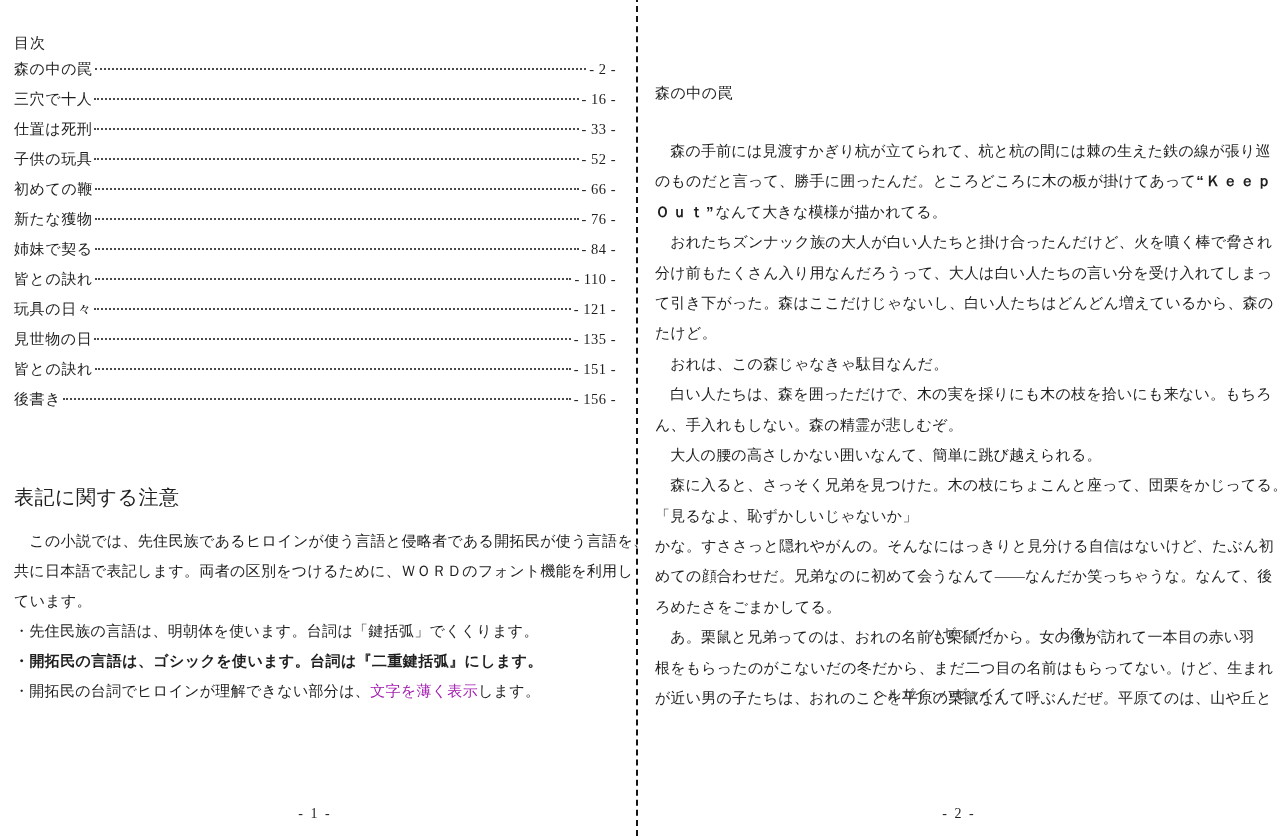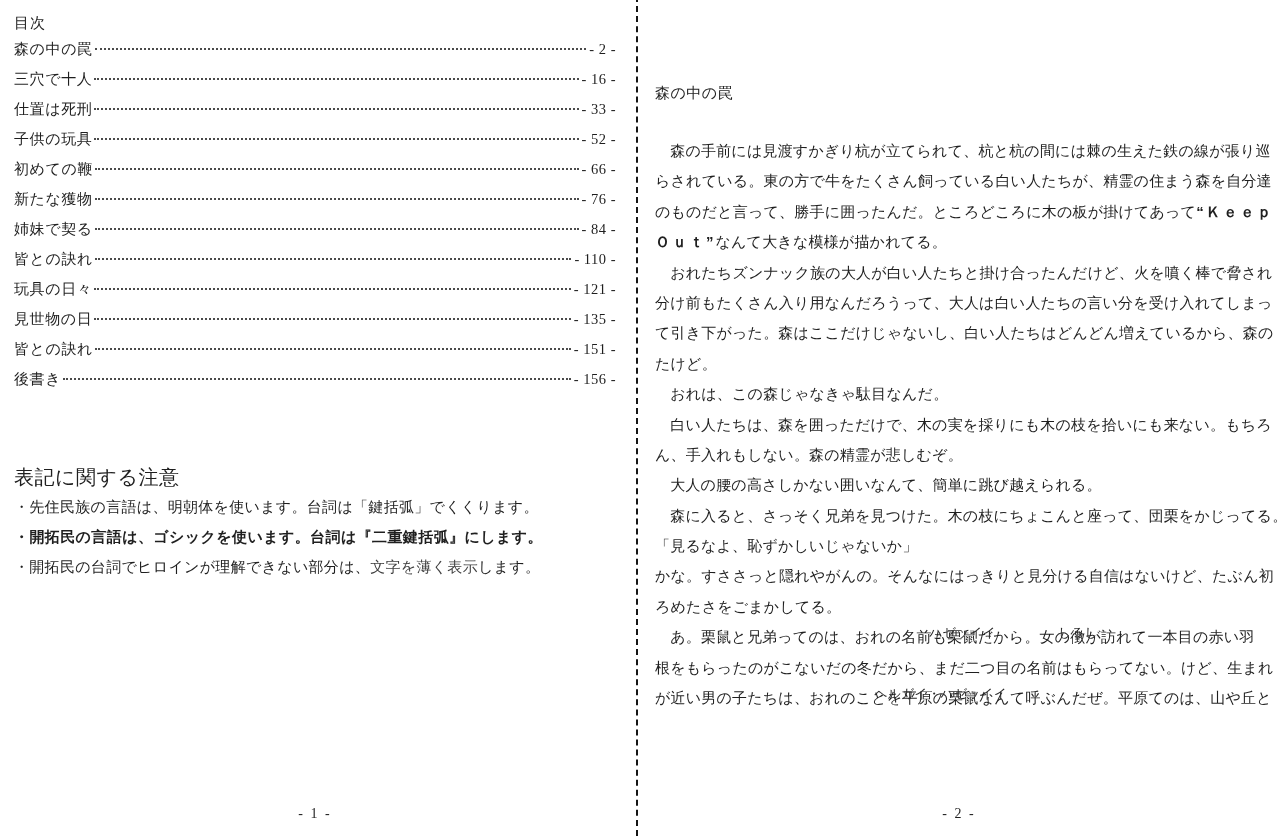--- a/index.html
+++ b/index.html
@@ -7,35 +7,35 @@
     width:1280px;height:840px;background:#ffffff;
     font-family:"Liberation Serif","DejaVu Serif",serif;
     color:#1f1f1f;
   }
   .canvas{position:relative;width:1280px;height:840px;background:#ffffff;overflow:hidden;}
 
   
   .divider{position:absolute;left:636px;top:-4px;height:850px;width:0;border-left:2px dashed #141414;}
 
   
-  .page-left{position:absolute;left:14px;top:8px;width:602px;}
+  .page-left{position:absolute;left:14px;top:28px;width:602px;}
   .toc-title{font-size:15px;height:30px;line-height:30px;letter-spacing:1px;}
   .toc{margin-top:2px;}
   .toc-row{display:flex;align-items:baseline;height:30px;font-size:15px;}
   .toc-t{white-space:nowrap;letter-spacing:0.6px;}
   .leader{flex:1;border-bottom:2px dotted #4a4a4a;margin:0 3px 0 2px;transform:translateY(-4px);}
   .toc-p{white-space:nowrap;font-size:14.5px;letter-spacing:0.5px;}
 
   .notes-title{margin-top:62px;font-size:20px;height:30px;line-height:30px;letter-spacing:0.5px;}
   .notes-para{margin-top:14px;}
   .pline{height:30px;line-height:30px;font-size:15px;letter-spacing:0.3px;white-space:nowrap;}
   .bullets{margin-top:0;}
 
   .gothic-sans{font-family:"Liberation Sans","DejaVu Sans",sans-serif;font-weight:700;letter-spacing:0.4px;}
-  .faint{color:#404040;}
+  .faint{color:#a21caf;}
 
   
   .page-right{position:absolute;left:655px;top:0;width:608px;}
   .chapter-title{margin-top:78px;font-size:15px;height:30px;line-height:30px;letter-spacing:0.5px;}
   .body{margin-top:28px;}
   .bodyline{height:30.4px;line-height:30.4px;font-size:15px;letter-spacing:0.2px;white-space:nowrap;}
   .kgo{font-family:"Liberation Sans","DejaVu Sans",sans-serif;font-weight:700;letter-spacing:2px;}
 
   
   .rb{position:relative;}
@@ -115,49 +115,54 @@
         </div>
       <div class="toc-row">
           <span class="toc-t">後書き</span>
           <span class="leader"></span>
           <span class="toc-p">- 156 -</span>
         </div>
     </div>
 
     <div class="notes-title">表記に関する注意</div>
 
+    <div class="notes-para">
+      <div class="pline">　この小説では、先住民族であるヒロインが使う言語と侵略者である開拓民が使う言語を、</div>
+      <div class="pline">共に日本語で表記します。両者の区別をつけるために、ＷＯＲＤのフォント機能を利用し</div>
+      <div class="pline">ています。</div>
+    </div>
 
     <div class="bullets">
       <div class="pline">・先住民族の言語は、明朝体を使います。台詞は「鍵括弧」でくくります。</div>
       <div class="pline gothic-sans">・開拓民の言語は、ゴシックを使います。台詞は『二重鍵括弧』にします。</div>
       <div class="pline"><span>・開拓民の台詞でヒロインが理解できない部分は、</span><span class="faint">文字を薄く表示</span><span>します。</span></div>
     </div>
   </div>
 
   <div class="divider"></div>
 
   <div class="page-right">
     <div class="chapter-title">森の中の罠</div>
 
     <div class="body">
       <div class="bodyline">　森の手前には見渡すかぎり杭が立てられて、杭と杭の間には棘の生えた鉄の線が張り巡</div>
-      <div class="bodyline">らされている。東の方で牛をたくさん飼っている白い人たちが、精霊の住まう森を自分達</div>
       <div class="bodyline"><span>のものだと言って、勝手に囲ったんだ。ところどころに木の板が掛けてあって</span><span class="kgo">“Ｋｅｅｐ</span></div>
       <div class="bodyline"><span class="kgo">Ｏｕｔ”</span><span>なんて大きな模様が描かれてる。</span></div>
       <div class="bodyline">　おれたちズンナック族の大人が白い人たちと掛け合ったんだけど、火を噴く棒で脅され</div>
       <div class="bodyline">分け前もたくさん入り用なんだろうって、大人は白い人たちの言い分を受け入れてしまっ</div>
       <div class="bodyline">て引き下がった。森はここだけじゃないし、白い人たちはどんどん増えているから、森の</div>
       <div class="bodyline">たけど。</div>
       <div class="bodyline">　おれは、この森じゃなきゃ駄目なんだ。</div>
       <div class="bodyline">　白い人たちは、森を囲っただけで、木の実を採りにも木の枝を拾いにも来ない。もちろ</div>
       <div class="bodyline">ん、手入れもしない。森の精霊が悲しむぞ。</div>
       <div class="bodyline">　大人の腰の高さしかない囲いなんて、簡単に跳び越えられる。</div>
       <div class="bodyline">　森に入ると、さっそく兄弟を見つけた。木の枝にちょこんと座って、団栗をかじってる。</div>
       <div class="bodyline">「見るなよ、恥ずかしいじゃないか」</div>
       <div class="bodyline">かな。すささっと隠れやがんの。そんなにはっきりと見分ける自信はないけど、たぶん初</div>
+      <div class="bodyline">めての顔合わせだ。兄弟なのに初めて会うなんて――なんだか笑っちゃうな。なんて、後</div>
       <div class="bodyline">ろめたさをごまかしてる。</div>
       <div class="bodyline"><span>　あ。栗鼠と兄弟ってのは、おれの名前も</span><span class="rb"><span>栗鼠</span><span class="rt">ハゼッイイ</span></span><span>だから。女の</span><span class="rb"><span>徴</span><span class="rt">しるし</span></span><span>が訪れて一本目の赤い羽</span></div>
       <div class="bodyline">根をもらったのがこないだの冬だから、まだ二つ目の名前はもらってない。けど、生まれ</div>
       <div class="bodyline"><span>が近い男の子たちは、おれのことを</span><span class="rb"><span>平原の栗鼠</span><span class="rt">ヘルガイ・ハゼッイイ</span></span><span>なんて呼ぶんだぜ。平原てのは、山や丘と</span></div>
     </div>
   </div>
 
   <div class="footer footer-1">- 1 -</div>
   <div class="footer footer-2">- 2 -</div>
 

